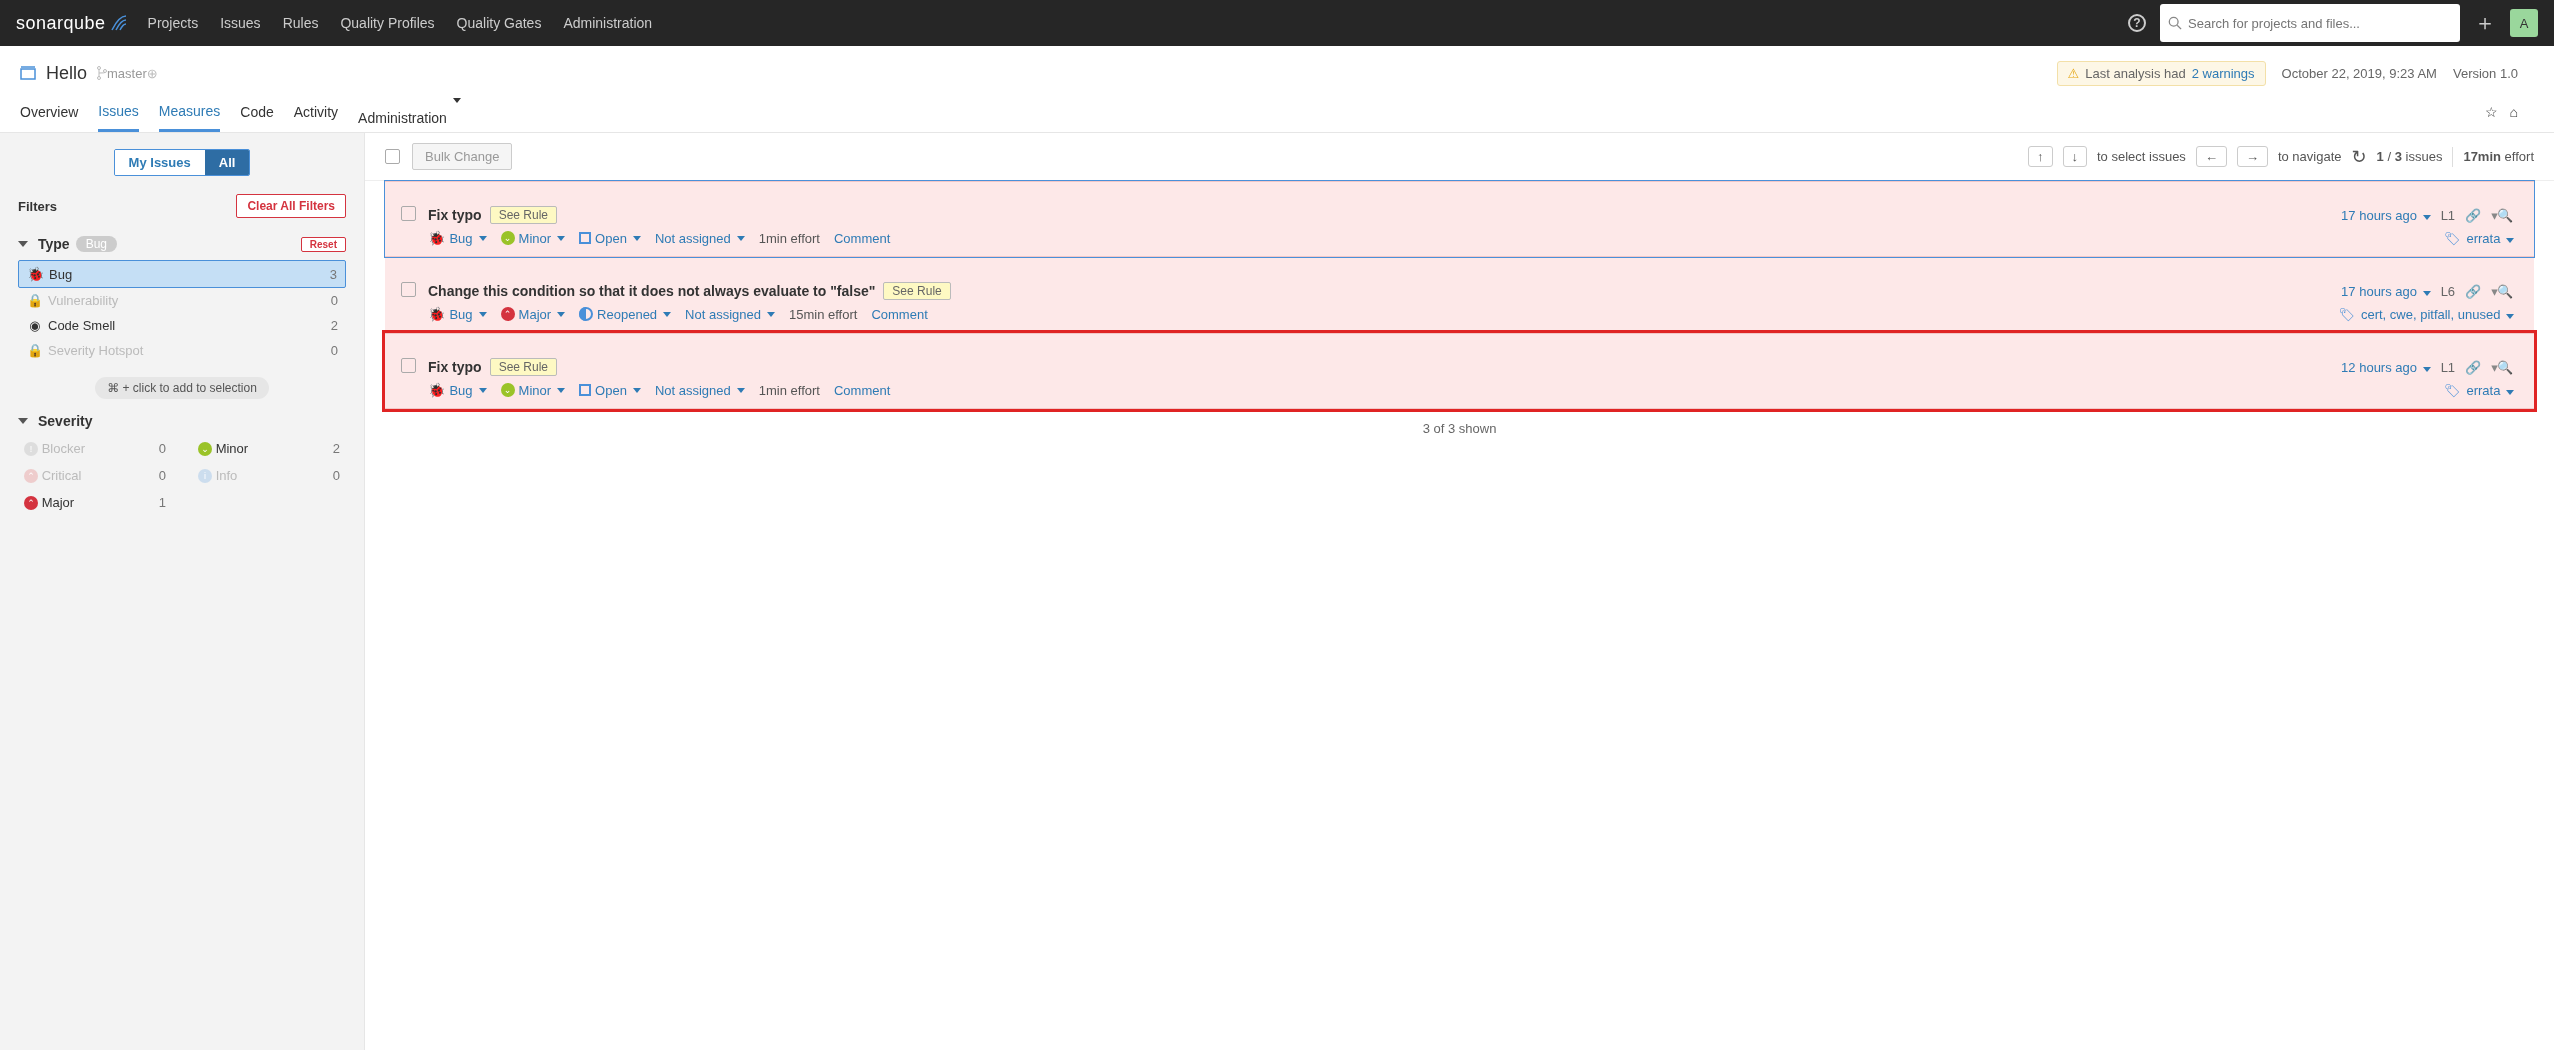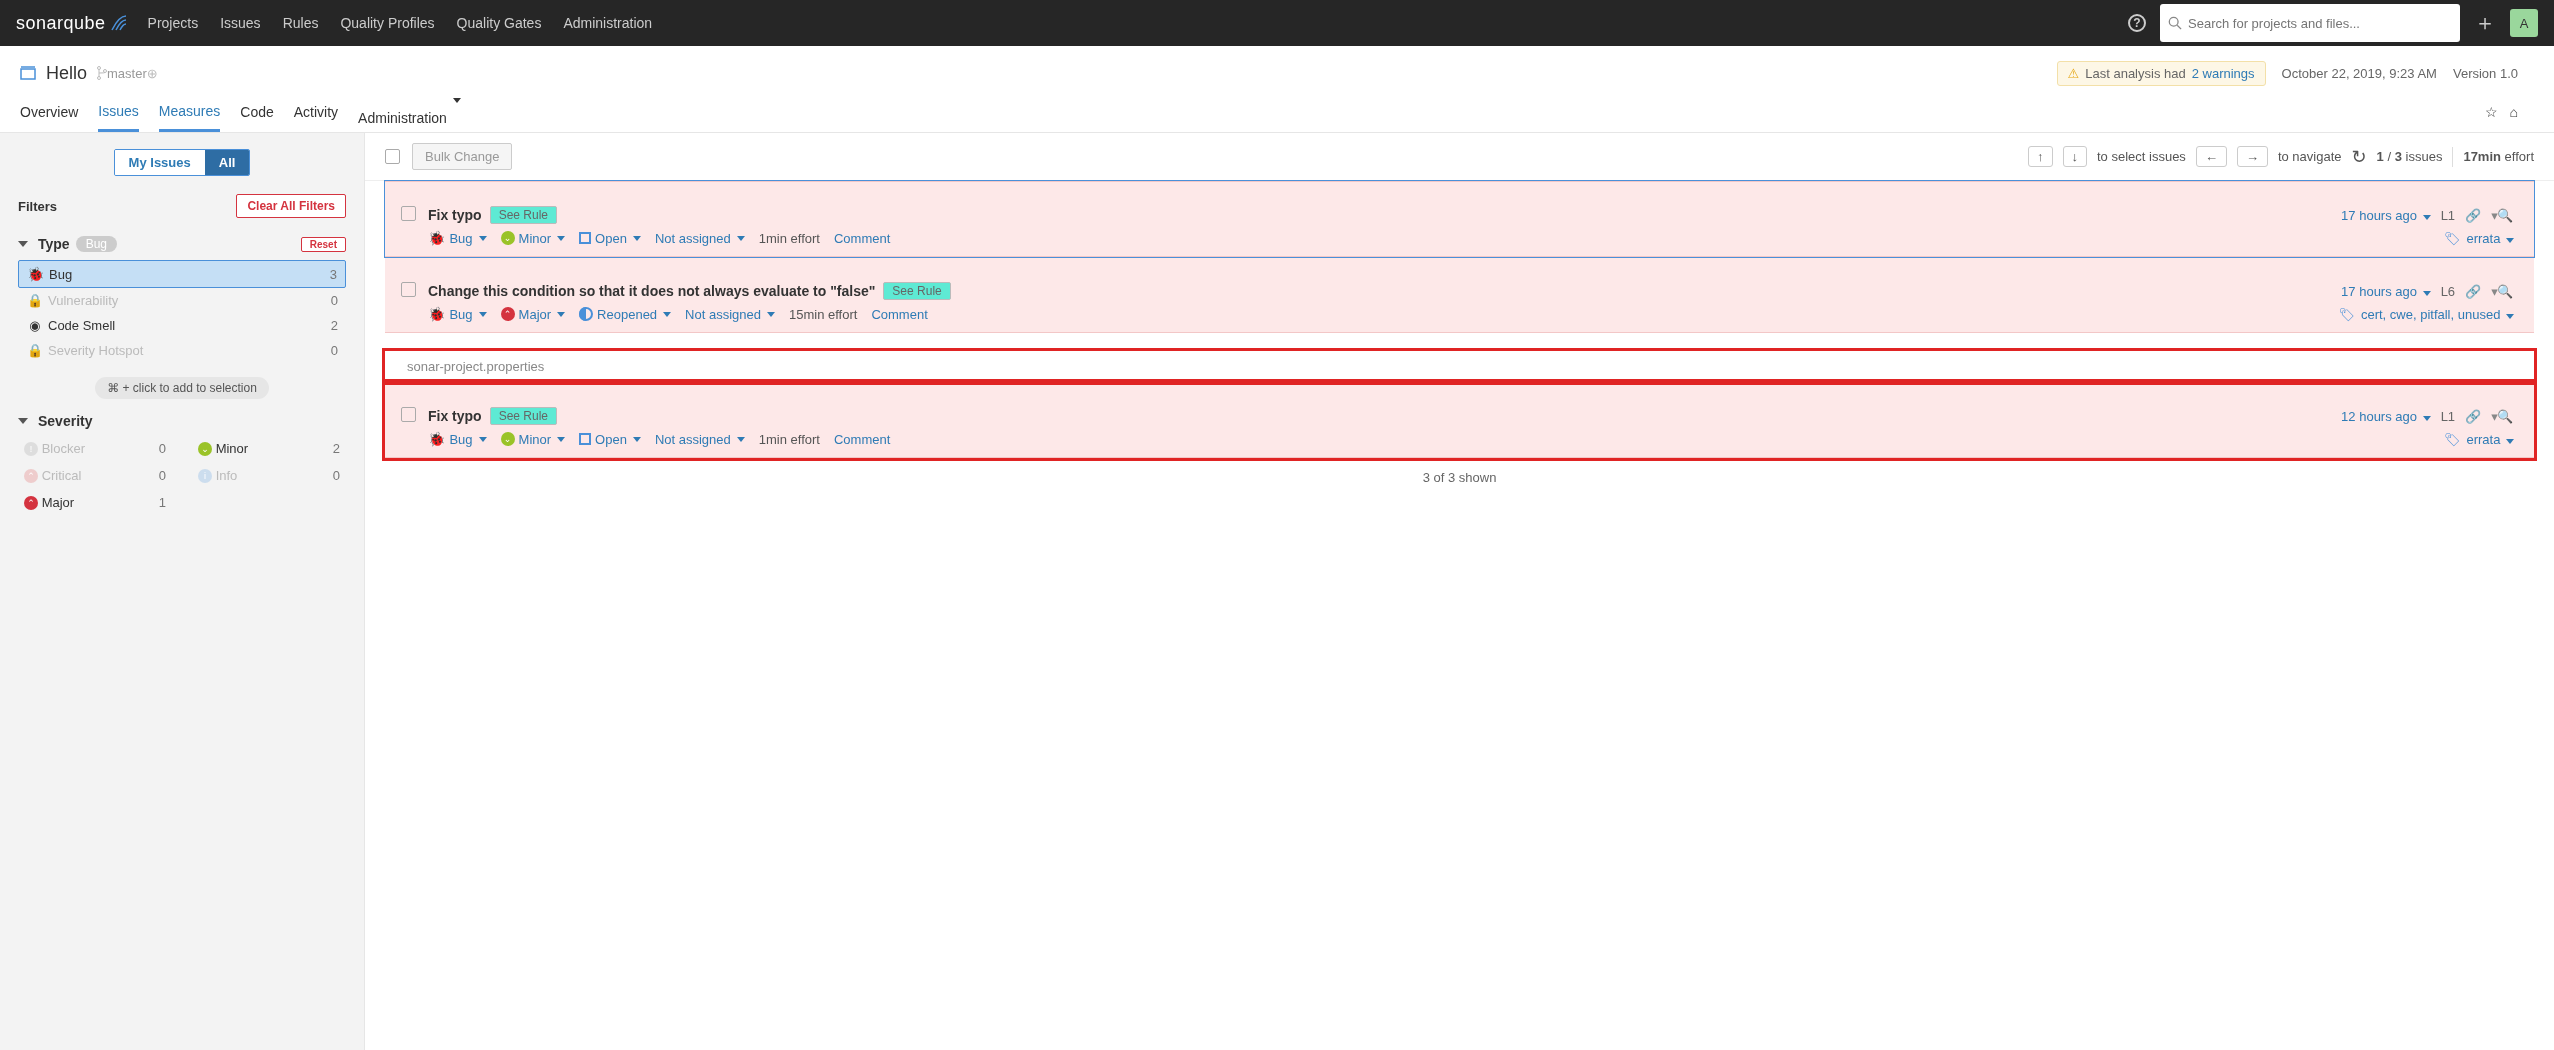--- a/index.html
+++ b/index.html
@@ -69,21 +69,21 @@
   .refresh-ic { font-size:18px; }
 
   
   .grp-hdr { padding: 8px 22px; color:#888; font-size:13px; background:#fff;}
   .issue { background:#fde8e8; border-top:1px solid #f3c7c7; border-bottom:1px solid #f3c7c7; padding:10px 20px 10px 16px; display:flex; gap:12px;}
   .issue.selected { outline:1px solid #4a90d9; }
   .issue .chkcol { padding-top:14px;}
   .issue .body { flex:1;}
   .issue .title-row { display:flex; align-items:center; gap:8px;margin-top:14px; }
   .issue .title-row .ttl { font-weight:600; font-size:14px; color:#333;}
-  .rule-btn { border:1px solid #bbb; background:#5eead4; color:#666; padding:1px 8px; border-radius:2px; font-size:12px;}
+  .rule-btn { border:1px solid #bbb; background:#fef9c3; color:#666; padding:1px 8px; border-radius:2px; font-size:12px;}
   .issue .title-row .meta-r { margin-left:auto; display:flex; align-items:center; gap:10px; color:#666; font-size:13px;}
   .issue .attr-row { display:flex; align-items:center; gap:14px; margin-top:6px; font-size:13px;}
   .issue .attr-row .itm { display:flex; align-items:center; gap:4px; color:#2e7bb5; cursor:pointer;}
   .issue .attr-row .eff { color:#555;}
   .issue .attr-row .tags-r { margin-left:auto; display:flex; align-items:center; gap:6px; color:#2e7bb5;}
   .dd { display:inline-block;width:0;height:0;border-left:4px solid transparent;border-right:4px solid transparent;border-top:5px solid currentColor;margin-left:2px;}
   .redbox { outline: 3px solid #e02424; }
   .shown { text-align:center; color:#666; padding:12px; font-size:13px;}
 
   
@@ -295,21 +295,20 @@
           <span class="itm">Not assigned <span class="dd"></span></span>
           <span class="eff">15min effort</span>
           <span class="itm">Comment</span>
           <div class="tags-r">
             <span class="tag-ic">🏷</span>
             <span>cert, cwe, pitfall, unused <span class="dd"></span></span>
           </div>
         </div>
       </div>
         </div>
-        <div class="grp-hdr redbox" style="margin: 18px 20px 0px;">sonar-project.properties</div>
         <div class="issue redbox" style="margin: 0px 20px;">
       <div class="chkcol"><span class="chk"></span></div>
       <div class="body">
         <div class="title-row">
           <span class="ttl">Fix typo</span>
           <button class="rule-btn">See Rule</button>
           <div class="meta-r">
             <span style="color:#2e7bb5;">12 hours ago <span class="dd"></span></span>
             <span>L1</span>
             <span class="link-ic">🔗</span>

